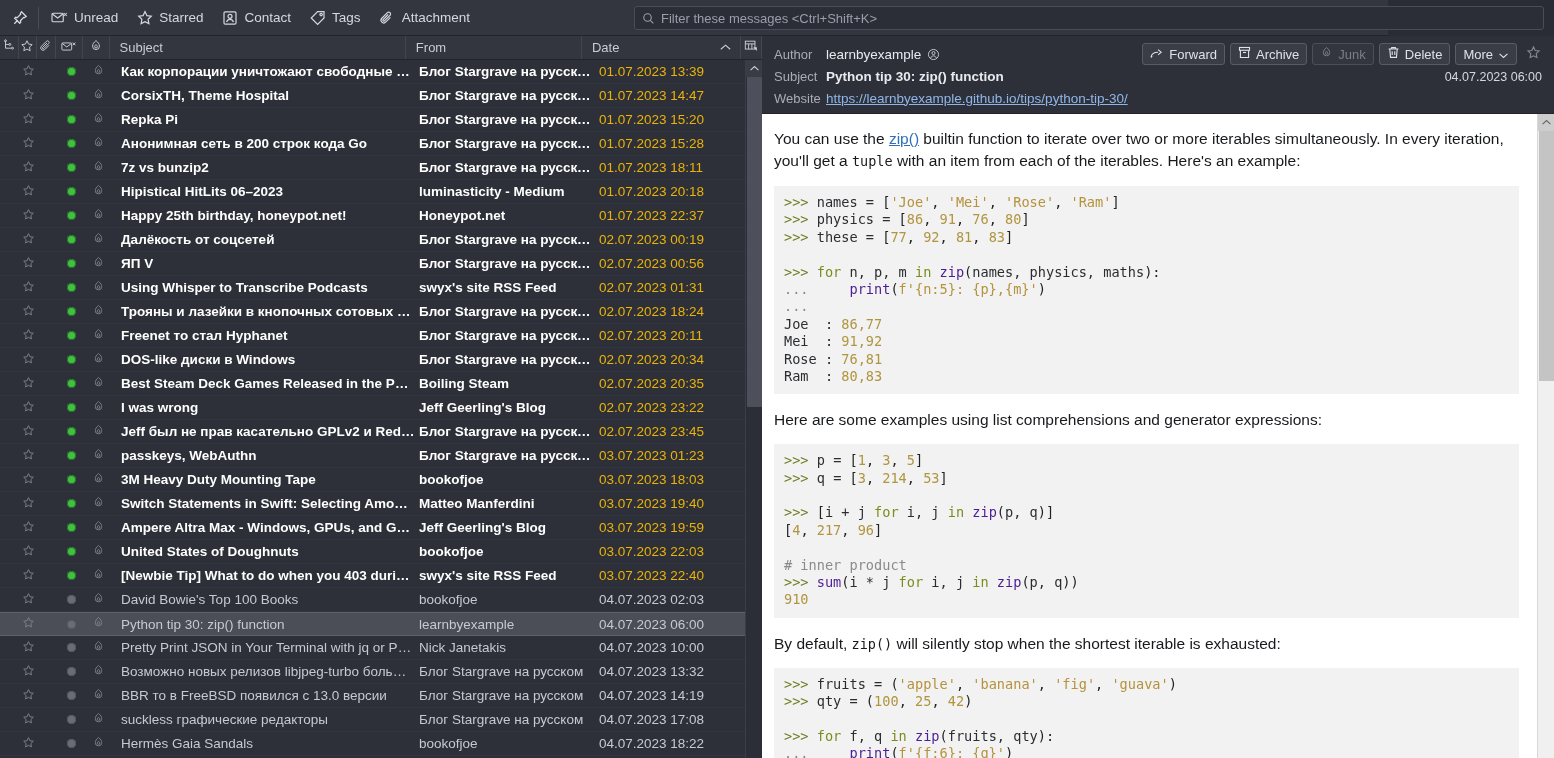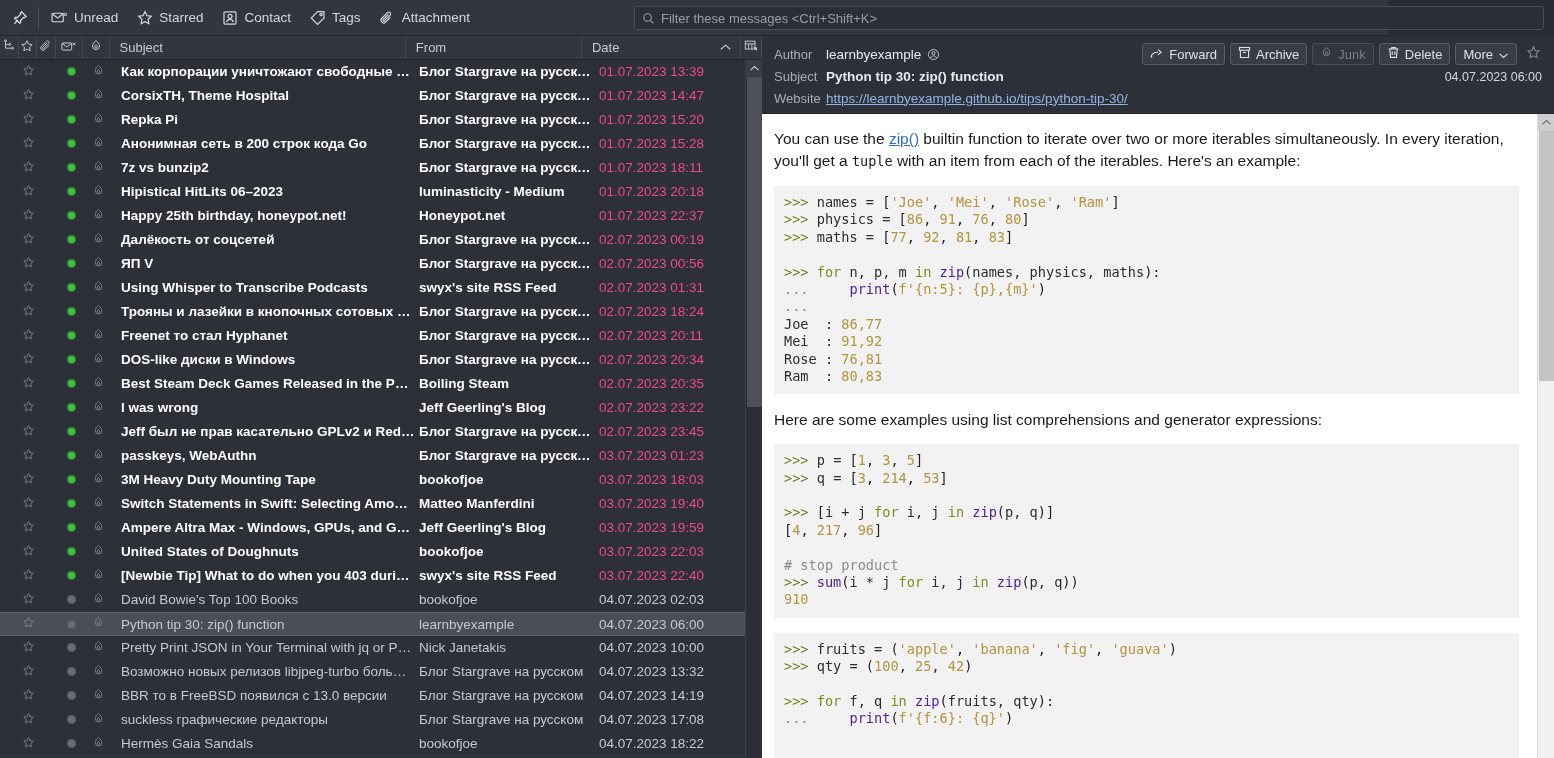--- a/index.html
+++ b/index.html
@@ -93,21 +93,21 @@
     height: 24px;
   }
   .cell { overflow: hidden; white-space: nowrap; text-overflow: ellipsis; flex: none; }
   .c-thread { width: 19px; }
   .c-star   { width: 19px; display: flex; justify-content: center; }
   .c-att    { width: 19px; }
   .c-unread { width: 28px; display: flex; justify-content: center; }
   .c-junk   { width: 27px; display: flex; justify-content: center; }
   .cell-subject { width: 303px; padding-left: 9px; }
   .cell-from    { width: 180px; padding-left: 4px; }
-  .cell-date    { width: 160px; padding-left: 4px; color: #ec4899; }
+  .cell-date    { width: 160px; padding-left: 4px; color: #eab308; }
 
   .dot { width: 9px; height: 9px; border-radius: 50%; }
   .dot-unread { background: #3fc23f; box-shadow: 0 0 0 1px #2a6b2a inset; }
   .dot-read   { background: #6a6d78; box-shadow: 0 0 0 1px #54575f inset; }
 
   
   #list-scroll {
     position: absolute; right: 0; top: 24px;
     width: 17px; height: 698px;
     background: #2c2e37;
@@ -1075,42 +1075,45 @@
 
     <div id="body-wrap">
       <div id="body">
 
         <p>
           <span>You can use the </span><a class="zip" href="#">zip()</a><span> builtin function to iterate over two or more iterables simultaneously. In every iteration, you'll get a </span><code class="inline">tuple</code><span> with an item from each of the iterables. Here's an example:</span>
         </p>
 
         <pre class="code"><span class="k-prompt">&gt;&gt;&gt;</span> <span class="k-out">names</span> <span class="k-op">=</span> [<span class="k-str">'Joe'</span>, <span class="k-str">'Mei'</span>, <span class="k-str">'Rose'</span>, <span class="k-str">'Ram'</span>]
 <span class="k-prompt">&gt;&gt;&gt;</span> <span class="k-out">physics</span> <span class="k-op">=</span> [<span class="k-num">86</span>, <span class="k-num">91</span>, <span class="k-num">76</span>, <span class="k-num">80</span>]
-<span class="k-prompt">&gt;&gt;&gt;</span> <span class="k-out">maths</span> <span class="k-op">=</span> [<span class="k-num">77</span>, <span class="k-num">92</span>, <span class="k-num">81</span>, <span class="k-num">83</span>]
+<span class="k-prompt">&gt;&gt;&gt;</span> <span class="k-out">these</span> <span class="k-op">=</span> [<span class="k-num">77</span>, <span class="k-num">92</span>, <span class="k-num">81</span>, <span class="k-num">83</span>]
 
 <span class="k-prompt">&gt;&gt;&gt;</span> <span class="k-kw">for</span> <span class="k-out">n, p, m</span> <span class="k-kw">in</span> <span class="k-fn">zip</span>(<span class="k-out">names, physics, maths</span>):
 <span class="k-cmt">...</span>     <span class="k-fn">print</span>(<span class="k-str">f'{n:5}: {p},{m}'</span>)
 <span class="k-cmt">...</span>
 <span class="k-out">Joe  :</span> <span class="k-num">86,77</span>
 <span class="k-out">Mei  :</span> <span class="k-num">91,92</span>
 <span class="k-out">Rose :</span> <span class="k-num">76,81</span>
 <span class="k-out">Ram  :</span> <span class="k-num">80,83</span></pre>
 
         <p class="tight">Here are some examples using list comprehensions and generator expressions:</p>
 
         <pre class="code"><span class="k-prompt">&gt;&gt;&gt;</span> <span class="k-out">p</span> <span class="k-op">=</span> [<span class="k-num">1</span>, <span class="k-num">3</span>, <span class="k-num">5</span>]
 <span class="k-prompt">&gt;&gt;&gt;</span> <span class="k-out">q</span> <span class="k-op">=</span> [<span class="k-num">3</span>, <span class="k-num">214</span>, <span class="k-num">53</span>]
 
 <span class="k-prompt">&gt;&gt;&gt;</span> [<span class="k-out">i + j</span> <span class="k-kw">for</span> <span class="k-out">i, j</span> <span class="k-kw">in</span> <span class="k-fn">zip</span>(<span class="k-out">p, q</span>)]
 [<span class="k-num">4</span>, <span class="k-num">217</span>, <span class="k-num">96</span>]
 
-<span class="k-cmt"># stop product</span>
+<span class="k-cmt"># inner product</span>
 <span class="k-prompt">&gt;&gt;&gt;</span> <span class="k-fn">sum</span>(<span class="k-out">i * j</span> <span class="k-kw">for</span> <span class="k-out">i, j</span> <span class="k-kw">in</span> <span class="k-fn">zip</span>(<span class="k-out">p, q</span>))
 <span class="k-num">910</span></pre>
 
+        <p class="tight">
+          <span>By default, </span><code class="inline">zip()</code><span> will silently stop when the shortest iterable is exhausted:</span>
+        </p>
 
         <pre class="code"><span class="k-prompt">&gt;&gt;&gt;</span> <span class="k-out">fruits</span> <span class="k-op">=</span> (<span class="k-str">'apple'</span>, <span class="k-str">'banana'</span>, <span class="k-str">'fig'</span>, <span class="k-str">'guava'</span>)
 <span class="k-prompt">&gt;&gt;&gt;</span> <span class="k-out">qty</span> <span class="k-op">=</span> (<span class="k-num">100</span>, <span class="k-num">25</span>, <span class="k-num">42</span>)
 
 <span class="k-prompt">&gt;&gt;&gt;</span> <span class="k-kw">for</span> <span class="k-out">f, q</span> <span class="k-kw">in</span> <span class="k-fn">zip</span>(<span class="k-out">fruits, qty</span>):
 <span class="k-cmt">...</span>     <span class="k-fn">print</span>(<span class="k-str">f'{f:6}: {q}'</span>)
 
  </pre>
 
       </div>

